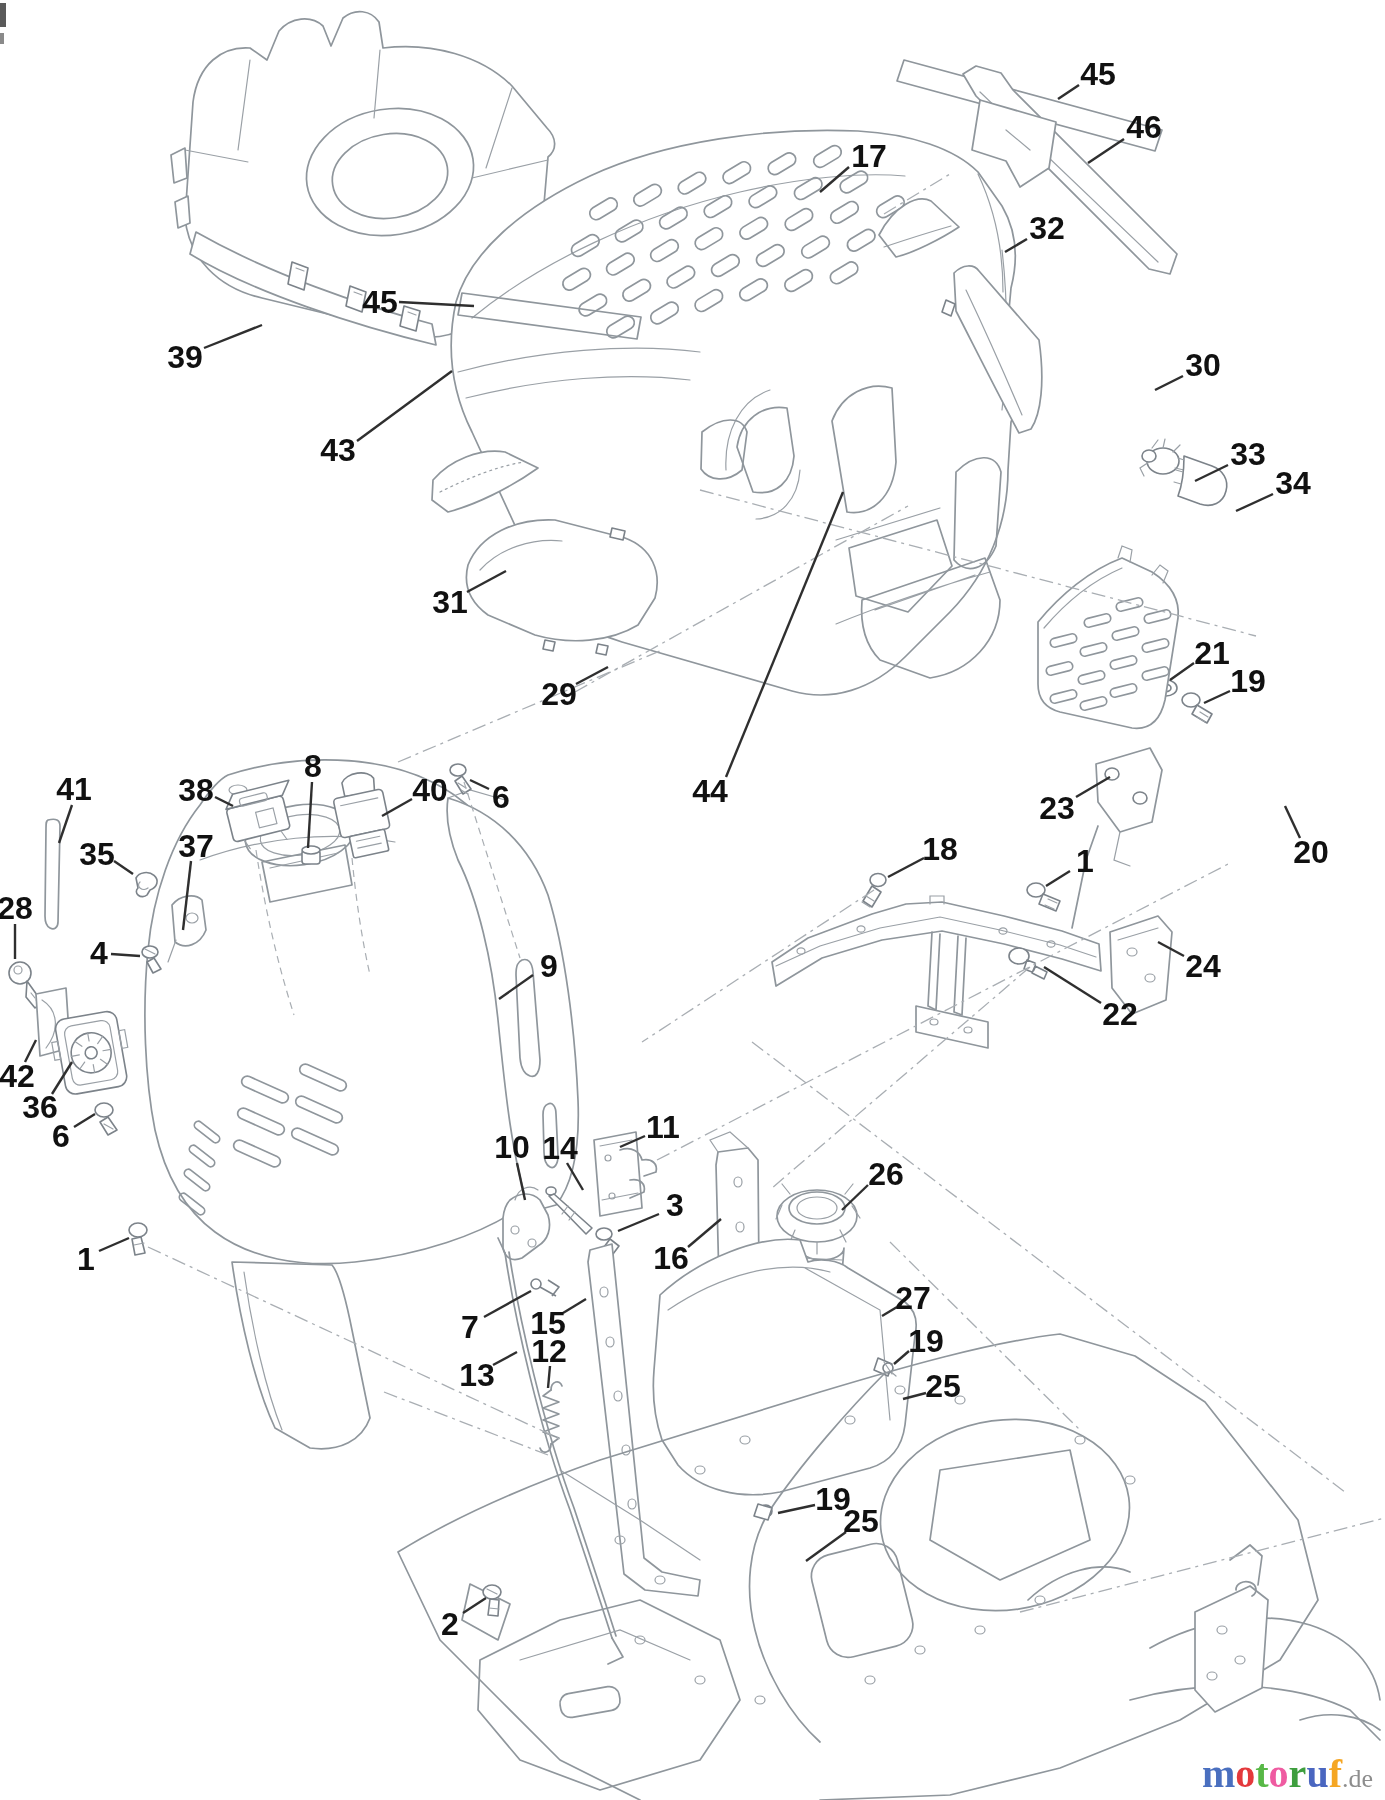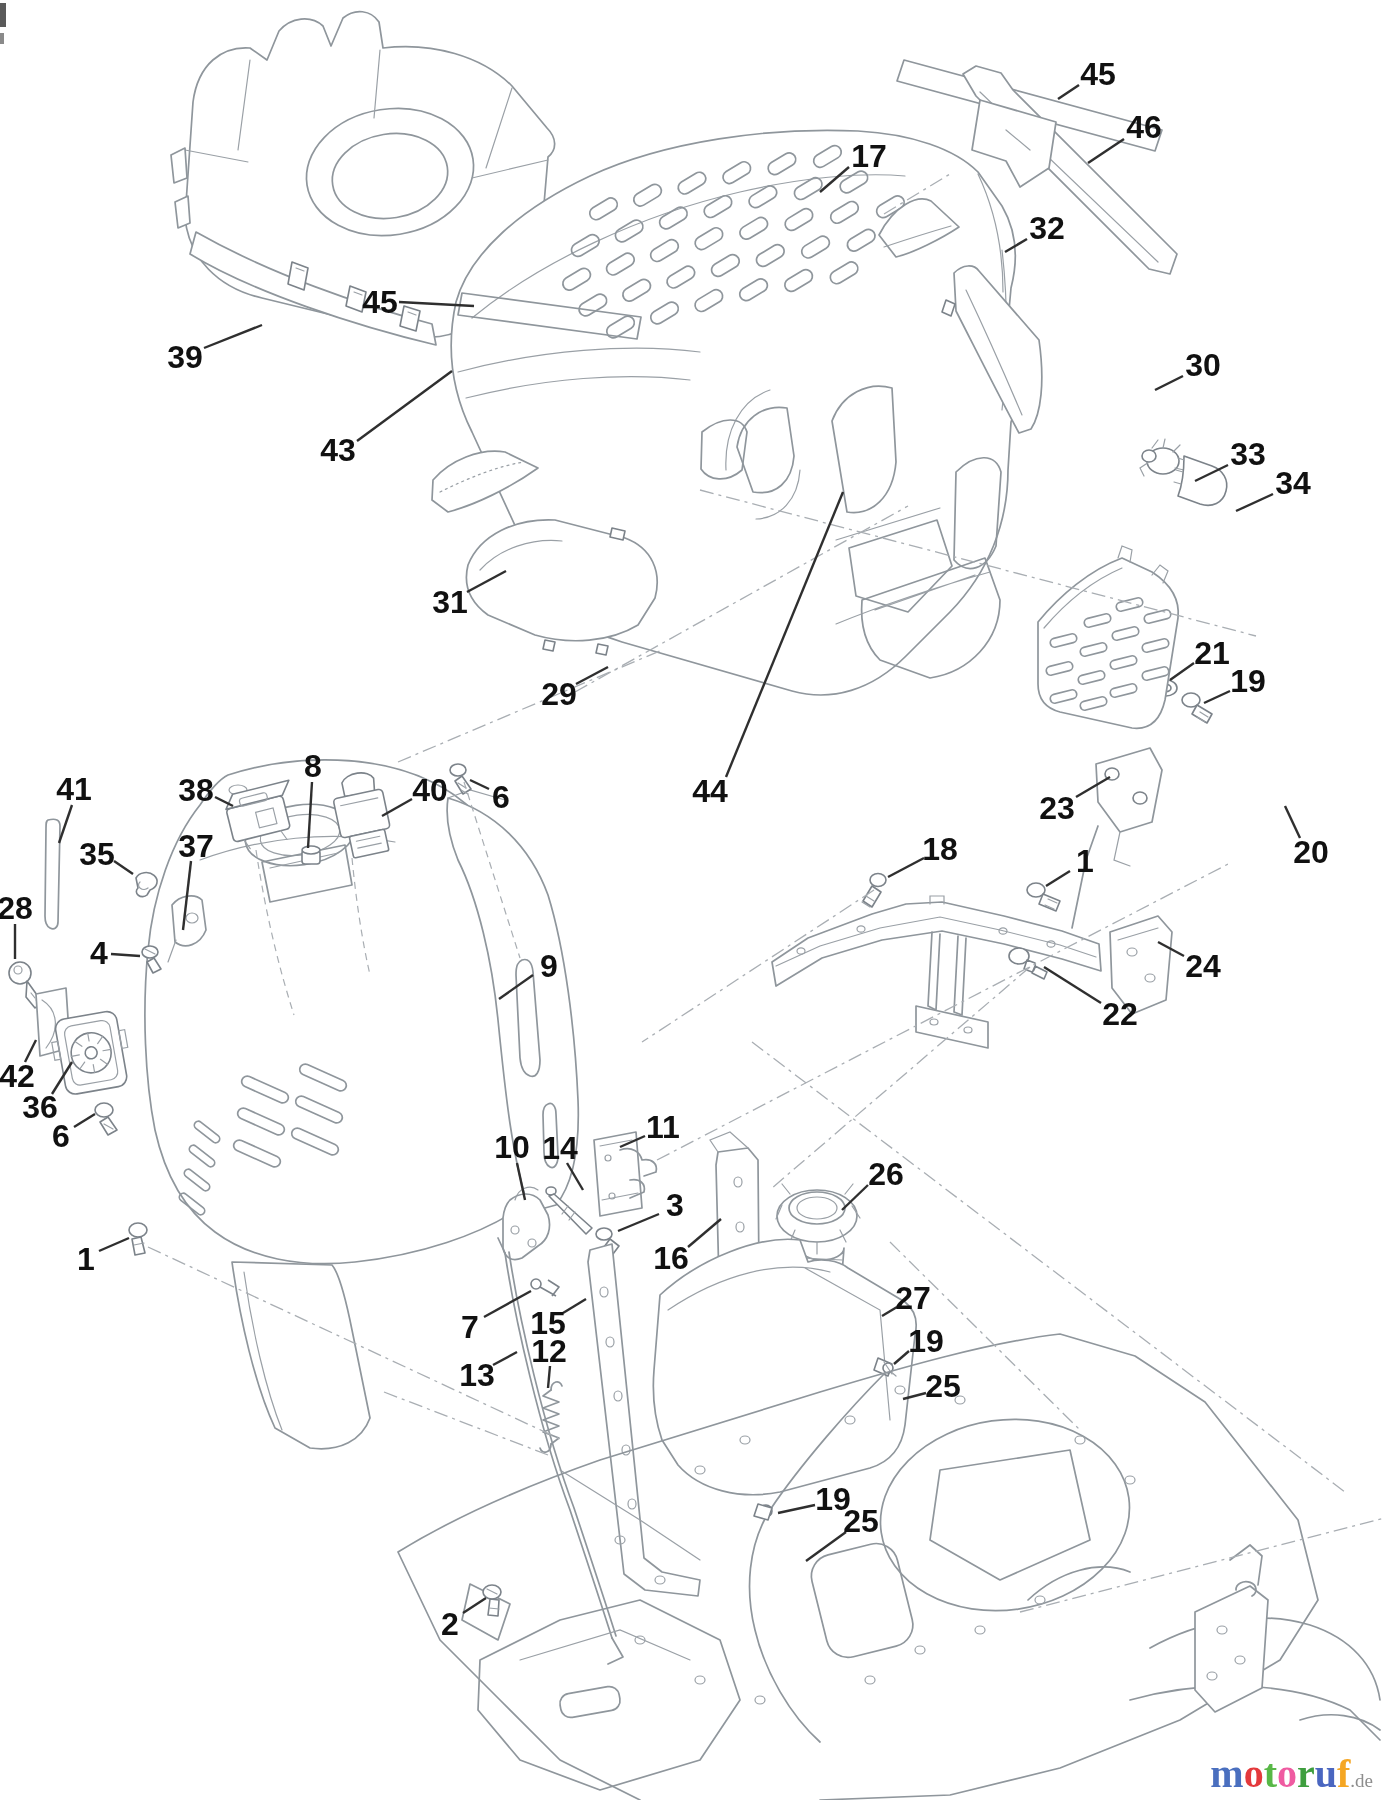--- a/index.html
+++ b/index.html
@@ -10,21 +10,21 @@
   .part{fill:#fff;stroke:#8f969c;stroke-width:1.7;stroke-linejoin:round;stroke-linecap:round;}
   .part-nf{fill:none;stroke:#8f969c;stroke-width:1.7;stroke-linejoin:round;stroke-linecap:round;}
   .thin{fill:none;stroke:#9aa0a6;stroke-width:1.2;stroke-linecap:round;}
   .fast{fill:#fff;stroke:#7c838a;stroke-width:1.6;stroke-linejoin:round;}
   .construct{fill:none;stroke:#a9aeb3;stroke-width:1.3;stroke-dasharray:14 5 3 5;}
   .dashed{fill:none;stroke:#a9aeb3;stroke-width:1.2;stroke-dasharray:7 5;}
   .callout-label{font-family:"Liberation Sans",sans-serif;font-weight:700;font-size:32px;}
   .watermark{position:absolute;right:12px;bottom:6px;font-family:"Liberation Serif",serif;
              font-weight:700;letter-spacing:0;line-height:1;user-select:none;}
   .watermark .ltr{font-size:40px;}
-  .watermark .suffix{font-size:19px;font-weight:400;}
+  .watermark .suffix{font-size:26px;font-weight:400;}
 </style>
 </head>
 <body>
 
 <div class="stage">
 <svg id="diagram" width="1385" height="1800" viewBox="0 0 1385 1800">
 
   <g>
     <rect x="0" y="3" width="6" height="24" fill="#5a5a5a"></rect>
     <rect x="0" y="33" width="4" height="11" fill="#8a8a8a"></rect>

